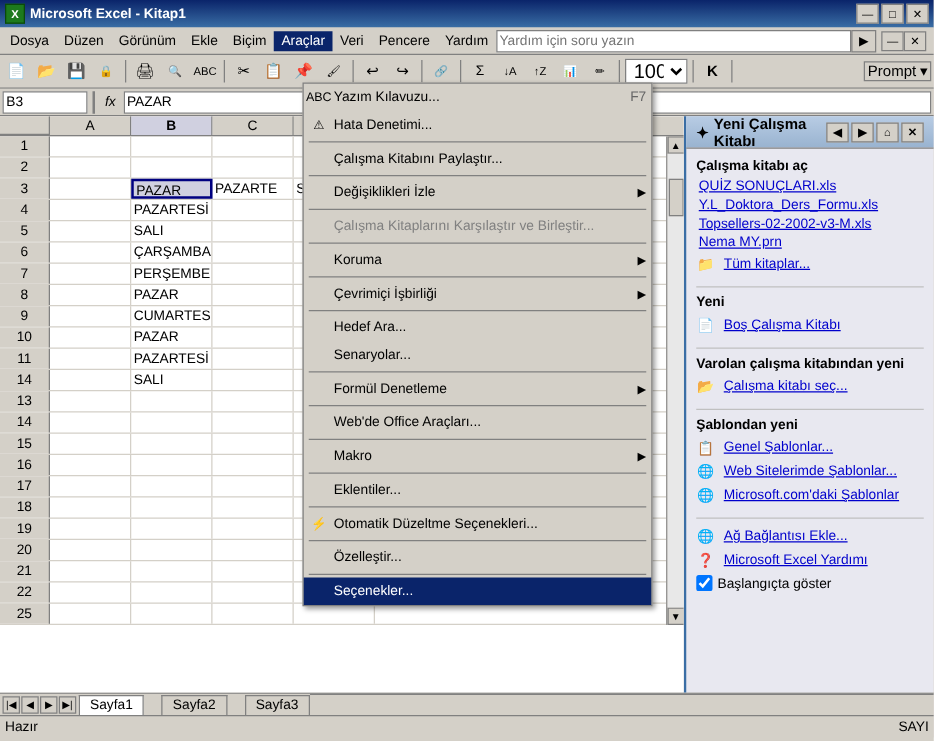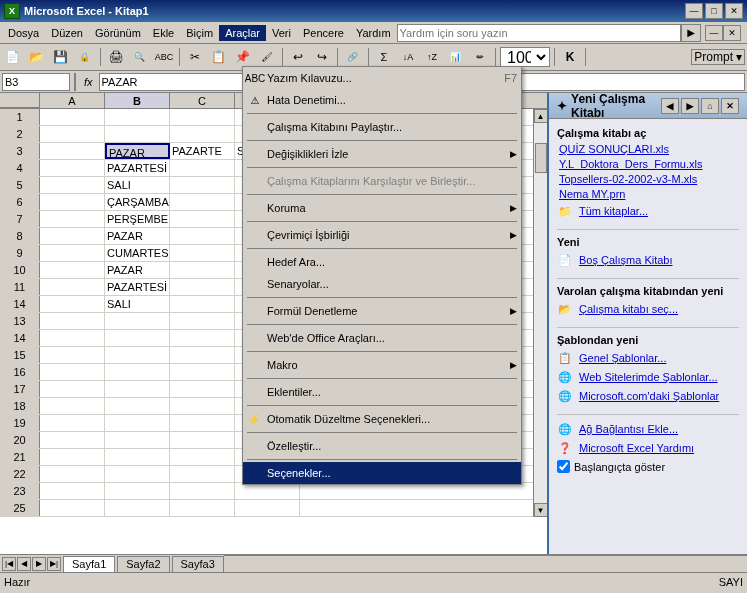--- a/index.html
+++ b/index.html
@@ -192,21 +192,21 @@
       width: 14px;
       height: 14px;
       background: #d4d0c8;
       border: 1px solid #808080;
       display: flex;
       align-items: center;
       justify-content: center;
       font-size: 8px;
       cursor: pointer;
     }
-    .sheet-tabs { display: flex; gap: 2px; }
+    .sheet-tabs { display: flex; gap: 14px; }
     .sheet-tab {
       padding: 1px 8px;
       background: #d4d0c8;
       border: 1px solid #808080;
       border-bottom: none;
       font-size: 11px;
       cursor: pointer;
       height: 16px;
       display: flex;
       align-items: center;
@@ -622,27 +622,20 @@
             <div class="cell"></div>
           </div>
           <div class="grid-row">
             <div class="row-header">22</div>
             <div class="cell"></div>
             <div class="cell"></div>
             <div class="cell"></div>
             <div class="cell"></div>
           </div>
           <div class="grid-row">
-            <div class="row-header">23</div>
-            <div class="cell"></div>
-            <div class="cell"></div>
-            <div class="cell"></div>
-            <div class="cell"></div>
-          </div>
-          <div class="grid-row">
             <div class="row-header">25</div>
             <div class="cell"></div>
             <div class="cell"></div>
             <div class="cell"></div>
             <div class="cell"></div>
           </div>
         </div>
       <div class="scroll-v">
         <div class="scroll-btn">▲</div>
         <div class="scroll-track">

